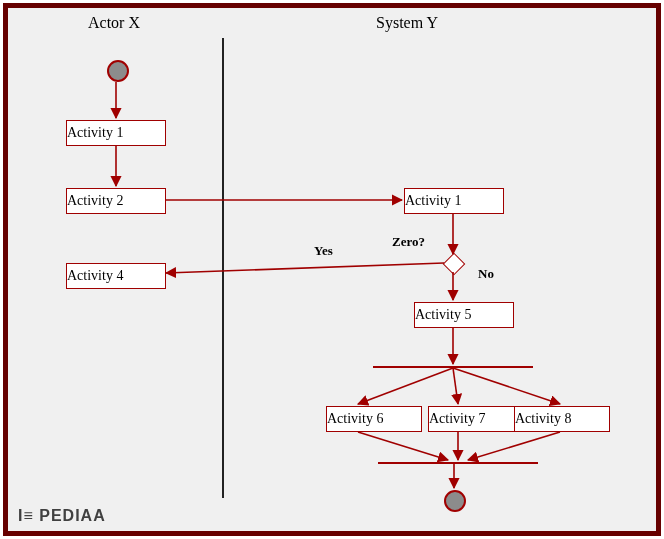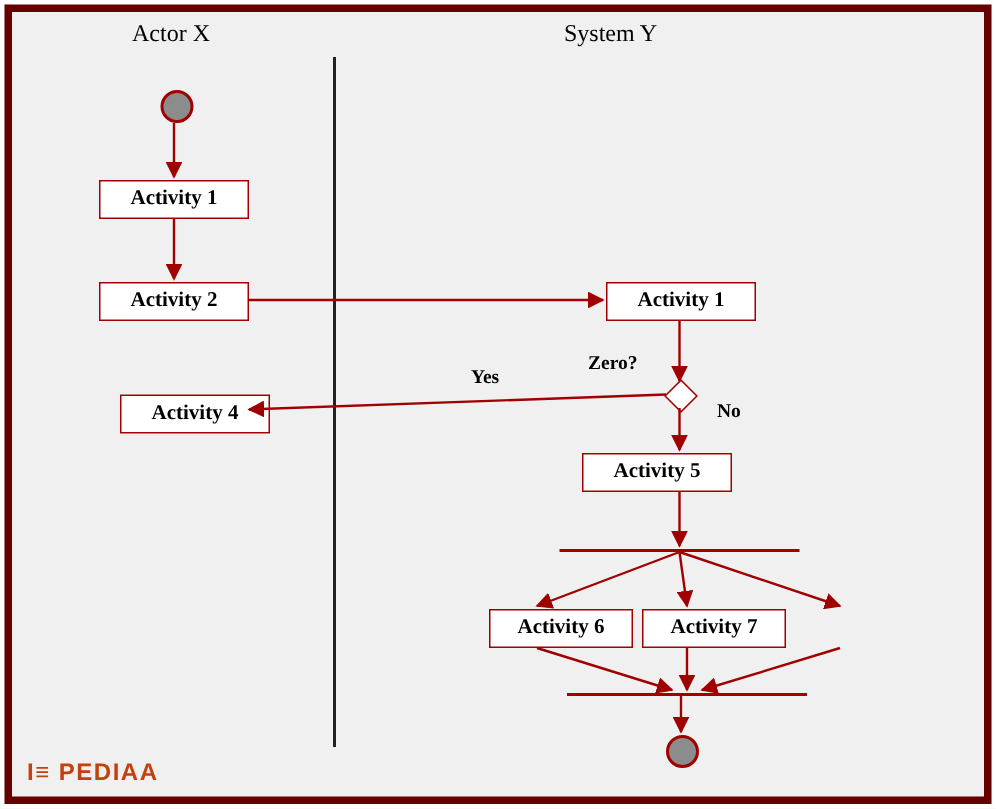--- a/index.html
+++ b/index.html
@@ -1,57 +1,58 @@
 <!DOCTYPE html>
 <html><head>
 <meta charset="utf-8">
 <style>
 html,body{margin:0;padding:0}
 body{width:664px;height:539px;position:relative;font-family:"Times New Roman",serif;font-size:15px;color:#000;background:#fff}
 .outer{position:absolute;left:3px;top:3px;right:3px;bottom:3px;border:5px solid #660000;background:#f0f0f0}
 .canvas{position:relative;width:100%;height:100%}
 .lane-title{position:absolute;font-weight:normal;font-size:16px;white-space:nowrap}
 .sep{position:absolute;width:2px;background:#222}
-.act{position:absolute;border:1.5px solid #a00000;background:#fff;text-align:center;font-weight:bold;line-height:24px;height:24px;font-size:14px}
+.act{position:absolute;border:1.5px solid #a00000;background:#fff;font-weight:normal;line-height:24px;height:24px;font-size:14px}
 .node-start,.node-end{position:absolute;width:18px;height:18px;border:2px solid #a00000;border-radius:50%;background:#8c8c8c}
 .diamond{position:absolute;width:14px;height:14px;border:1.5px solid #a00000;background:#fff;transform:rotate(45deg)}
 .bar{position:absolute;height:2px;background:#a00000}
 .lbl{position:absolute;font-size:13px;font-weight:bold;white-space:nowrap}
-.watermark{position:absolute;left:10px;bottom:6px;font-family:Arial,sans-serif;font-size:16px;font-weight:bold;letter-spacing:1px;color:#c2410c}
+.watermark{position:absolute;left:10px;bottom:6px;font-family:Arial,sans-serif;font-size:16px;font-weight:bold;letter-spacing:1px;color:#404040}
 svg.edges{position:absolute;left:0;top:0}
 </style>
 </head>
 <body>
 
 <div class="outer">
   <div class="canvas">
 
     <div class="lane-title" style="left:80px;top:6px">Actor X</div>
     <div class="lane-title" style="left:368px;top:6px">System Y</div>
 
     <div class="sep" style="left:214px;top:30px;height:460px"></div>
 
     <div class="node-start" style="left:99px;top:52px"></div>
 
     <div class="act" style="left:58px;top:112px;width:98px">Activity 1</div>
     <div class="act" style="left:58px;top:180px;width:98px">Activity 2</div>
     <div class="act" style="left:396px;top:180px;width:98px">Activity 1</div>
-    <div class="act" style="left:72px;top:255px;width:98px">Activity 4</div>
+    <div class="act" style="left:58px;top:255px;width:98px">Activity 4</div>
 
     <div class="diamond" style="left:438px;top:248px"></div>
     <div class="lbl" style="left:384px;top:226px">Zero?</div>
     <div class="lbl" style="left:306px;top:235px">Yes</div>
     <div class="lbl" style="left:470px;top:258px">No</div>
 
-    <div class="act" style="left:380px;top:294px;width:98px">Activity 5</div>
+    <div class="act" style="left:406px;top:294px;width:98px">Activity 5</div>
 
     <div class="bar" style="left:365px;top:358px;width:160px"></div>
 
     <div class="act" style="left:318px;top:398px;width:94px">Activity 6</div>
     <div class="act" style="left:420px;top:398px;width:94px">Activity 7</div>
+    <div class="act" style="left:506px;top:398px;width:94px">Activity 8</div>
 
     <div class="bar" style="left:370px;top:454px;width:160px"></div>
 
     <div class="node-end" style="left:436px;top:482px"></div>
 
     <svg class="edges" width="648" height="523">
       <defs>
         <marker id="ah" viewBox="0 0 10 10" refX="9" refY="5" markerWidth="7" markerHeight="7" orient="auto-start-reverse">
           <path d="M0,0 L10,5 L0,10 Z" fill="#a00000"></path>
         </marker>

